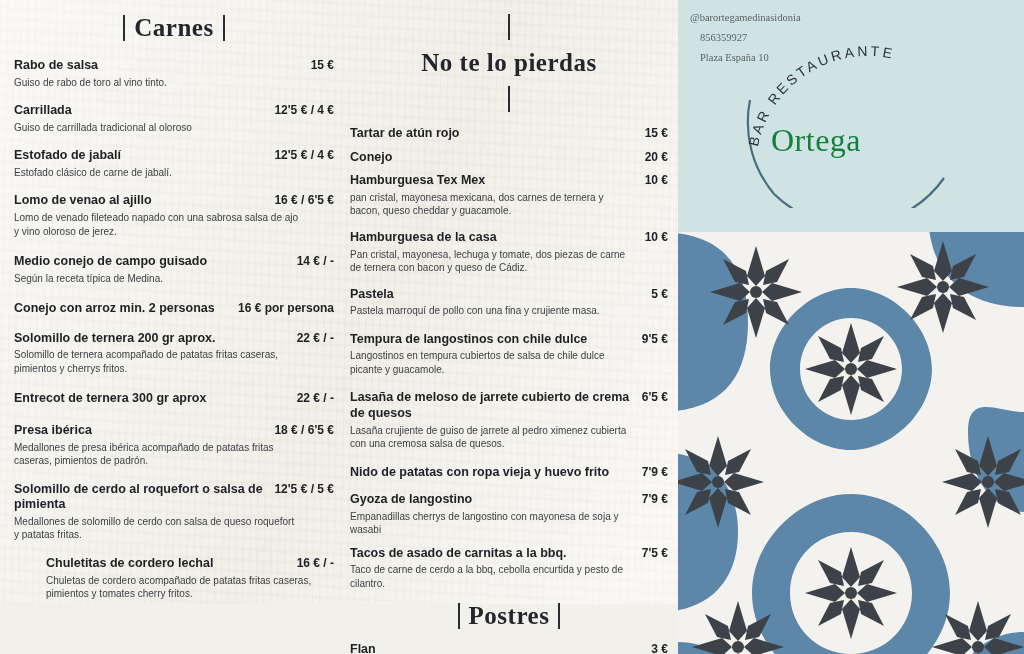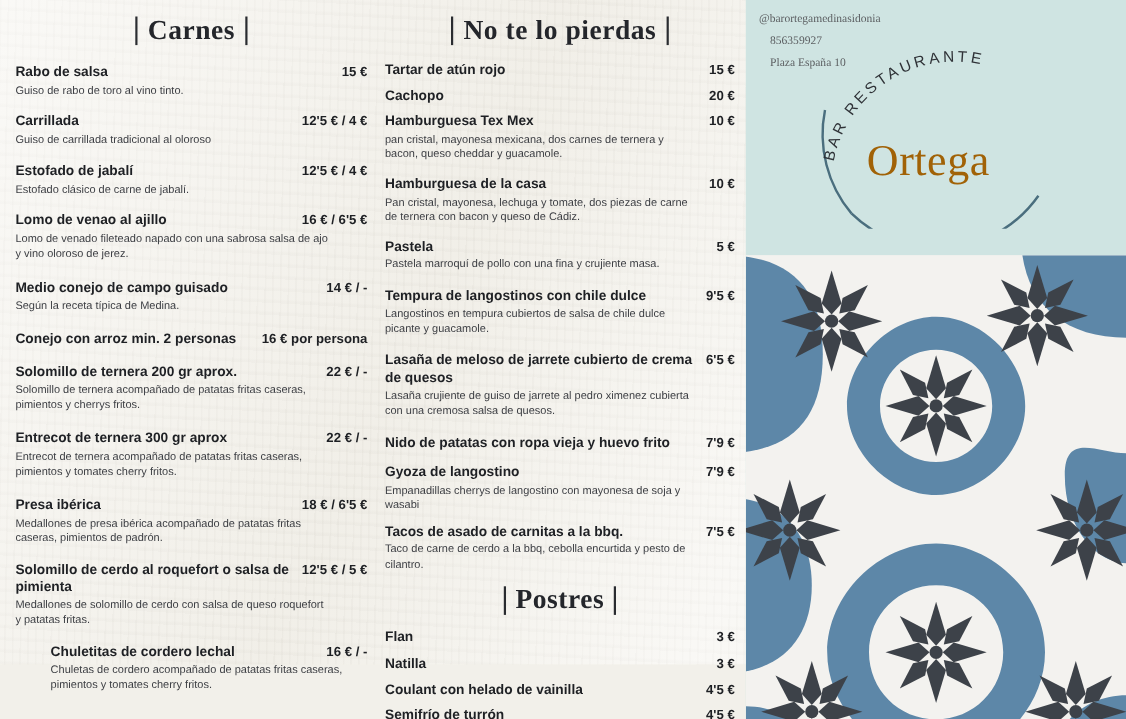--- a/index.html
+++ b/index.html
@@ -127,24 +127,24 @@
   }
   .brand-contact div { white-space: nowrap; }
   .brand-contact .indent { padding-left: 10px; }
 
   .logo-wrap {
     position: absolute;
     left: 0; top: 0; width: 346px; height: 232px;
   }
   .logo-name {
     position: absolute;
-    left: 110px; top: 122px;
+    left: 93px; top: 122px;
     font-family: "Liberation Serif", serif;
-    font-size: 40px;
-    color: #a16207;
+    font-size: 32px;
+    color: #15803d;
     letter-spacing: 0.5px;
   }
   .arc-svg {
     position: absolute;
     left: 60px; top: 28px;
   }
   .arc-text {
     font-family: "Liberation Sans", sans-serif;
     font-size: 14px;
     letter-spacing: 3px;
@@ -219,21 +219,20 @@
             <span class="item-name">Solomillo de ternera 200 gr aprox.</span>
             <span class="item-price">22 € / -</span>
           </div>
         <div class="item-desc">Solomillo de ternera acompañado de patatas fritas caseras, pimientos y cherrys fritos.</div>
       </div>
       <div class="item" style="margin-top:16px;">
         <div class="item-head">
             <span class="item-name">Entrecot de ternera 300 gr aprox</span>
             <span class="item-price">22 € / -</span>
           </div>
-        <div class="item-desc">Entrecot de ternera acompañado de patatas fritas caseras, pimientos y tomates cherry fritos.</div>
       </div>
       <div class="item" style="margin-top:16px;">
         <div class="item-head">
             <span class="item-name">Presa ibérica</span>
             <span class="item-price">18 € /  6'5 €</span>
           </div>
         <div class="item-desc">Medallones de presa ibérica  acompañado de patatas fritas caseras,  pimientos de padrón.</div>
       </div>
       <div class="item" style="margin-top:14px;">
         <div class="item-head">
@@ -245,32 +244,32 @@
       <div class="item" style="margin-top:14px;margin-left:32px;">
         <div class="item-head">
             <span class="item-name">Chuletitas de cordero lechal</span>
             <span class="item-price">16 € / -</span>
           </div>
         <div class="item-desc">Chuletas de cordero acompañado de patatas fritas caseras, pimientos y tomates cherry fritos.</div>
       </div>
     </div>
 
     <div class="col col-right">
-      <div class="title-wrap" style="margin-top:14px;margin-bottom:14px;">
+      <div class="title-wrap" style="margin-top:14px;margin-bottom:14px;flex-direction:column;">
         <span class="title-bar"></span>
         <span class="section-title">No te lo pierdas</span>
         <span class="title-bar"></span>
       </div>
 
       <div class="line-item">
         <span class="item-name">Tartar de atún rojo</span>
         <span class="item-price">15 €</span>
       </div>
       <div class="line-item">
-        <span class="item-name">Cachopo</span>
+        <span class="item-name">Conejo</span>
         <span class="item-price">20 €</span>
       </div>
 
       <div class="item" style="margin-top:0;">
         <div class="item-head">
             <span class="item-name">Hamburguesa Tex Mex</span>
             <span class="item-price">10 €</span>
           </div>
         <div class="item-desc">pan cristal, mayonesa mexicana, dos carnes de ternera y bacon, queso cheddar y guacamole.</div>
       </div>

